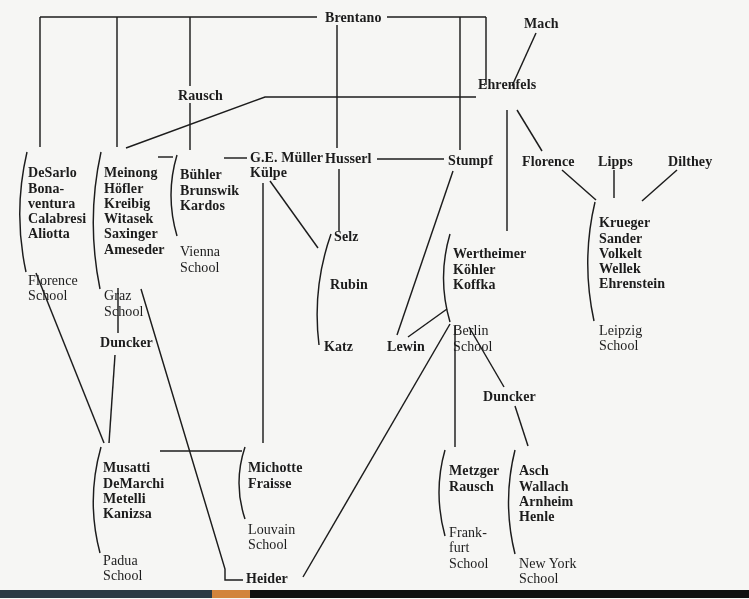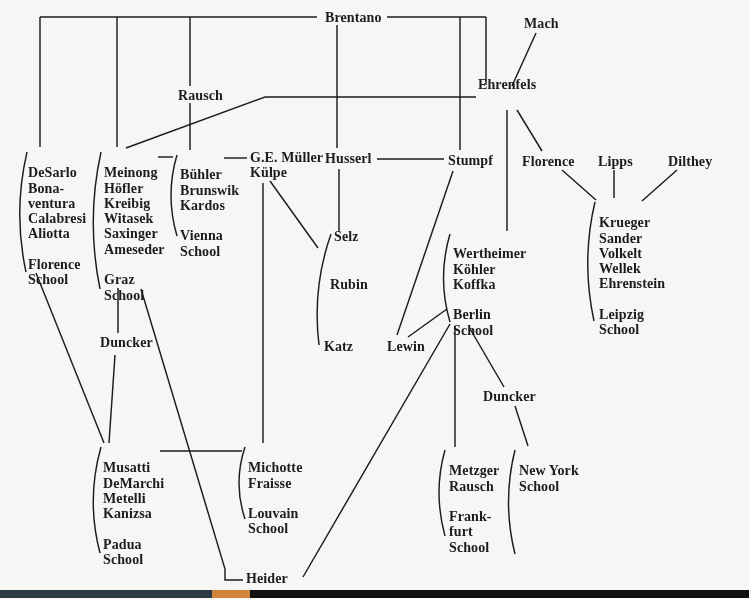--- a/index.html
+++ b/index.html
@@ -12,21 +12,21 @@
     background:var(--background); overflow:hidden;
     font-family:"Liberation Serif","DejaVu Serif",serif;
   }
   #wires{position:absolute;left:0;top:0;}
   #wires path{stroke:var(--ink);fill:none;stroke-width:1.45px;stroke-linecap:butt;stroke-linejoin:miter;}
   .node,.group{
     position:absolute; color:var(--ink);
     font-size:14px; line-height:15.3px; font-weight:700;
     white-space:pre-line; letter-spacing:.1px;
   }
-  .group .school{font-weight:700;}
+  .group .school{margin-top:16px;font-weight:400;}
   .scan-bar{position:absolute;left:0;top:590px;width:749px;height:8px;background:var(--bar-main);}
   .scan-bar .seg-left{position:absolute;left:0;top:0;width:212px;height:8px;background:var(--bar-left);}
   .scan-bar .seg-orange{position:absolute;left:212px;top:0;width:38px;height:8px;background:var(--bar-orange);}
 </style>
 </head>
 <body>
 
 <div id="stage">
 
   <svg id="wires" width="749" height="599" viewBox="0 0 749 599">
@@ -152,20 +152,24 @@
 School</div>
   </div>
   <div class="group" style="left:449px;top:448px">
     <div class="members">Metzger
 Rausch</div>
     <div class="school">Frank-
 furt
 School</div>
   </div>
   <div class="group" style="left:519px;top:448px">
+    <div class="members">Asch
+Wallach
+Arnheim
+Henle</div>
     <div class="school">New York
 School</div>
   </div>
 
   <div class="scan-bar">
     <div class="seg-left"></div>
     <div class="seg-orange"></div>
   </div>
 
 </div>

